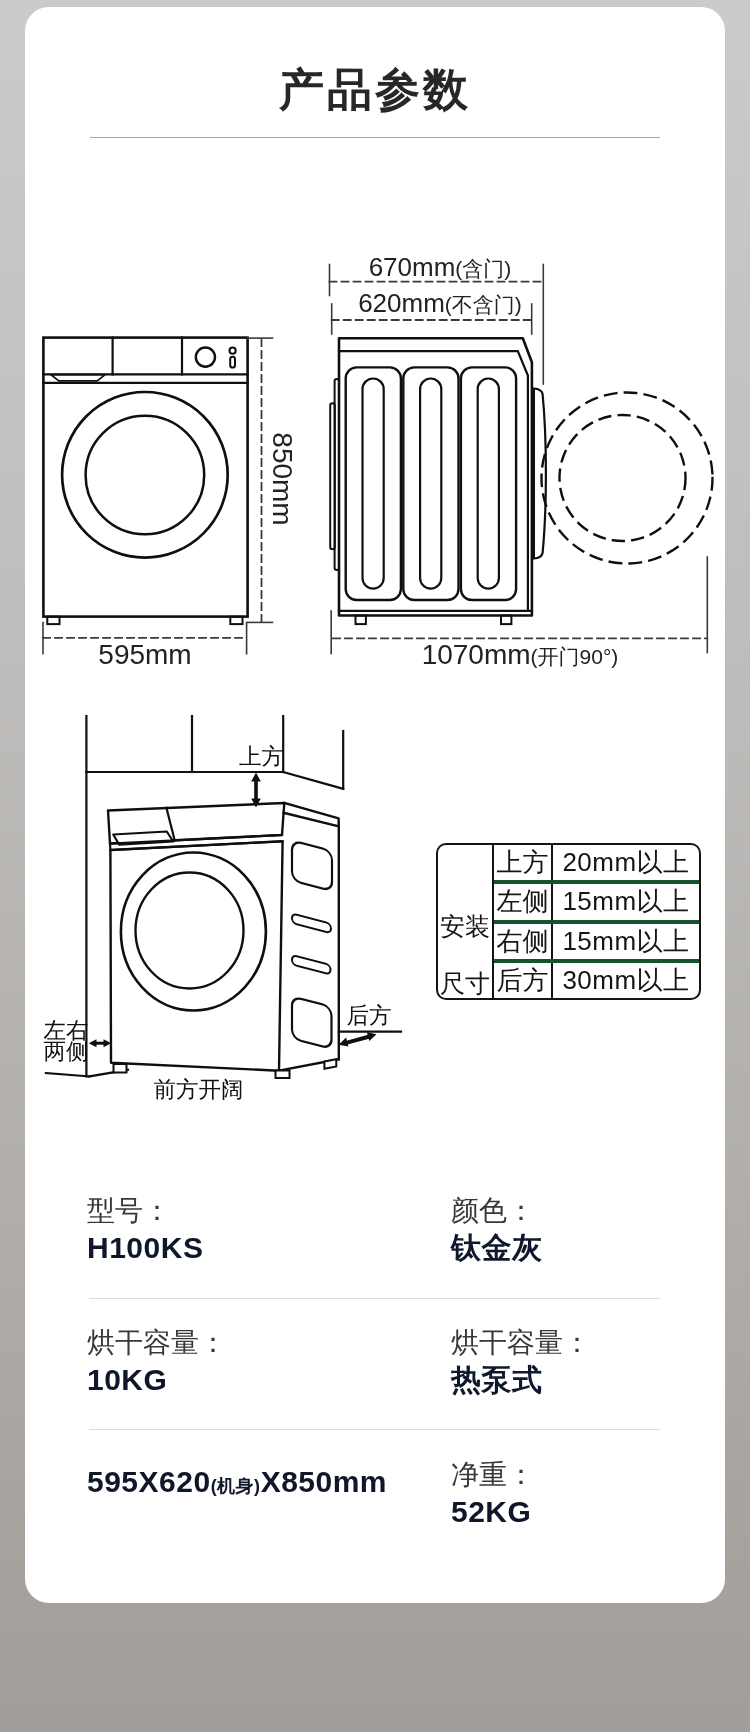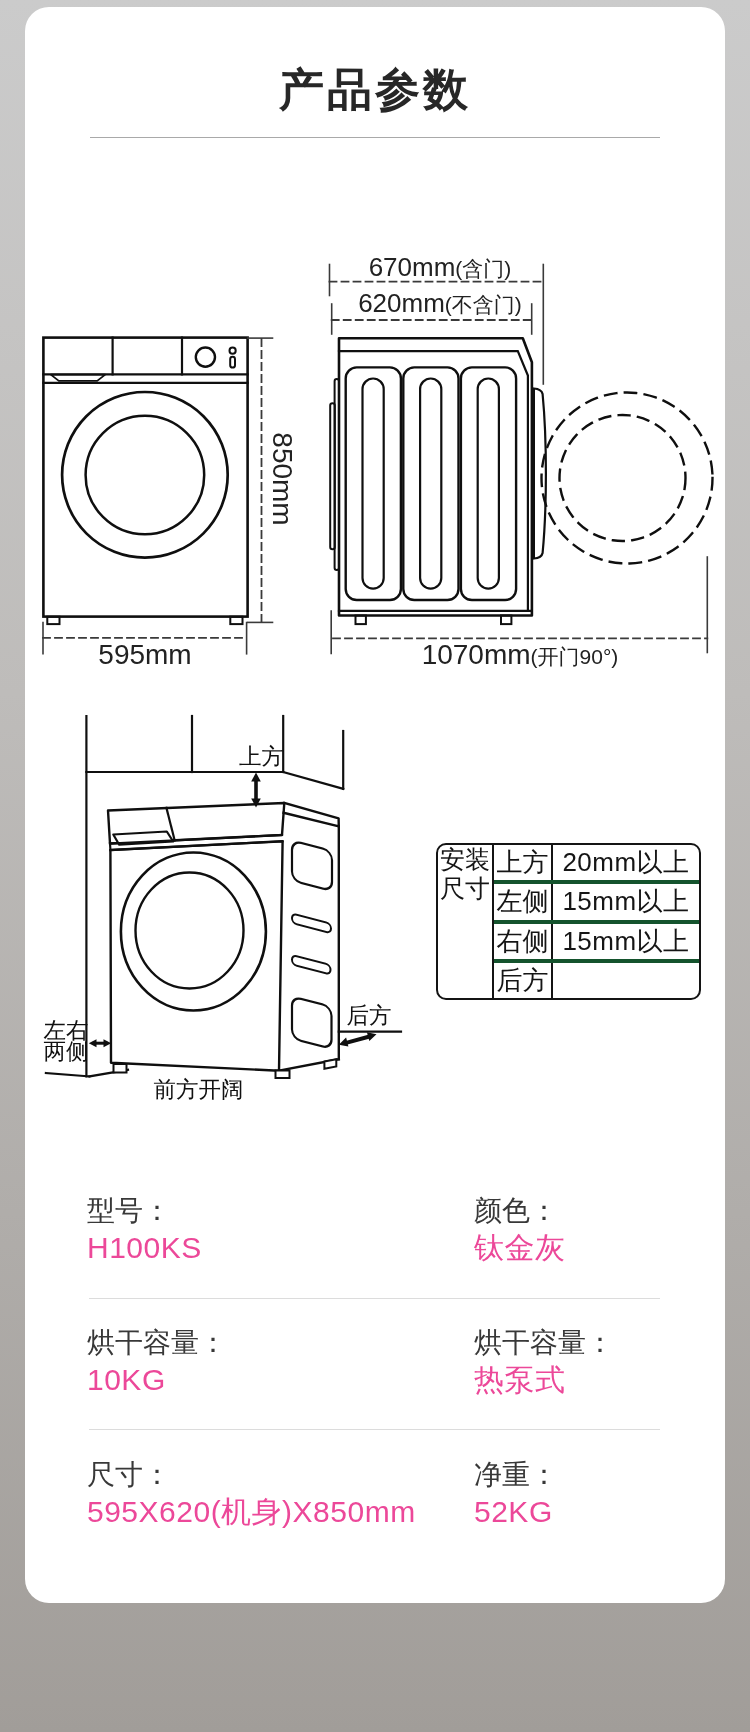--- a/index.html
+++ b/index.html
@@ -30,43 +30,43 @@
   .dim-big { font-size:28px; }
   .cn-label { font-size:22.5px; font-weight:500; fill:#111111; }
 
   
   .install-table {
     position:absolute; left:436px; top:843px; width:265px; height:157px;
     border:2.5px solid #141414; border-radius:10px;
     display:flex; color:#151515;
   }
   .it-head {
-    width:56px; display:flex; flex-direction:column; justify-content:flex-start;
+    width:56px; display:flex; flex-direction:column; justify-content:flex-end;
     align-items:center; border-right:2px solid #141414;
-    font-size:25px; font-weight:500; line-height:29px;
+    font-size:25px; font-weight:500; line-height:29px;gap:28px;
   }
   .it-rows { flex:1; display:flex; flex-direction:column; }
   .it-row { flex:1; display:flex; border-top:4px solid #14532d; }
   .it-row:first-child { border-top:none; }
   .it-pos {
     width:59px; display:flex; align-items:center; justify-content:center;
     border-right:2px solid #141414; font-size:26px; font-weight:500;
   }
   .it-val { flex:1; display:flex; align-items:center; justify-content:center;
     font-size:26px; font-weight:500; letter-spacing:0.5px; }
 
   
   .specs { position:absolute; left:0; top:0; width:750px; }
   .spec-row { position:absolute; left:87px; width:576px; }
   .spec-cell { position:absolute; top:0; }
   .spec-cell.left { left:0; }
-  .spec-cell.right { left:387px; }
+  .spec-cell.right { left:364px; }
   .spec-label { font-size:28px; color:#383838; line-height:30px; }
-  .spec-value { font-size:30px; font-weight:400; color:#ec4899; line-height:34px; margin-top:5px; letter-spacing:0.5px; }
-  .spec-value .small { font-size:30px; }
+  .spec-value { font-size:30px; font-weight:700; color:#0f172a; line-height:34px; margin-top:5px; letter-spacing:0.5px; }
+  .spec-value .small { font-size:18px; }
   .spec-divider { position:absolute; left:89px; width:571px; height:0; border-top:1px solid #dcdcdc; }
 </style>
 </head>
 <body>
 
 <div class="card"></div>
 
 <div class="page-title">产品参数</div>
 <div class="title-rule"></div>
 
@@ -218,20 +218,21 @@
       <div class="it-row">
         <div class="it-pos">左侧</div>
         <div class="it-val">15mm以上</div>
       </div>
       <div class="it-row">
         <div class="it-pos">右侧</div>
         <div class="it-val">15mm以上</div>
       </div>
       <div class="it-row">
         <div class="it-pos">后方</div>
+        <div class="it-val">30mm以上</div>
       </div>
     </div>
 </div>
 
 <div class="specs" id="spec-list">
   <div class="spec-divider" style="top:1297.5px;"></div>
   <div class="spec-divider" style="top:1428.5px;"></div>
 <div class="spec-row" style="top: 1196px;">
       <div class="spec-cell left">
         <div class="spec-label">型号：</div>
@@ -247,21 +248,20 @@
         <div class="spec-label">烘干容量：</div>
         <div class="spec-value">10KG</div>
       </div>
       <div class="spec-cell right">
         <div class="spec-label">烘干容量：</div>
         <div class="spec-value">热泵式</div>
       </div>
     </div>
     <div class="spec-row" style="top: 1460px;">
       <div class="spec-cell left">
-        <div class="spec-label">尺寸：</div>
         <div class="spec-value"><span>595X620</span><span class="small">(机身)</span><span>X850mm</span></div>
       </div>
       <div class="spec-cell right">
         <div class="spec-label">净重：</div>
         <div class="spec-value">52KG</div>
       </div>
     </div>
   </div>
 
 </body></html>

